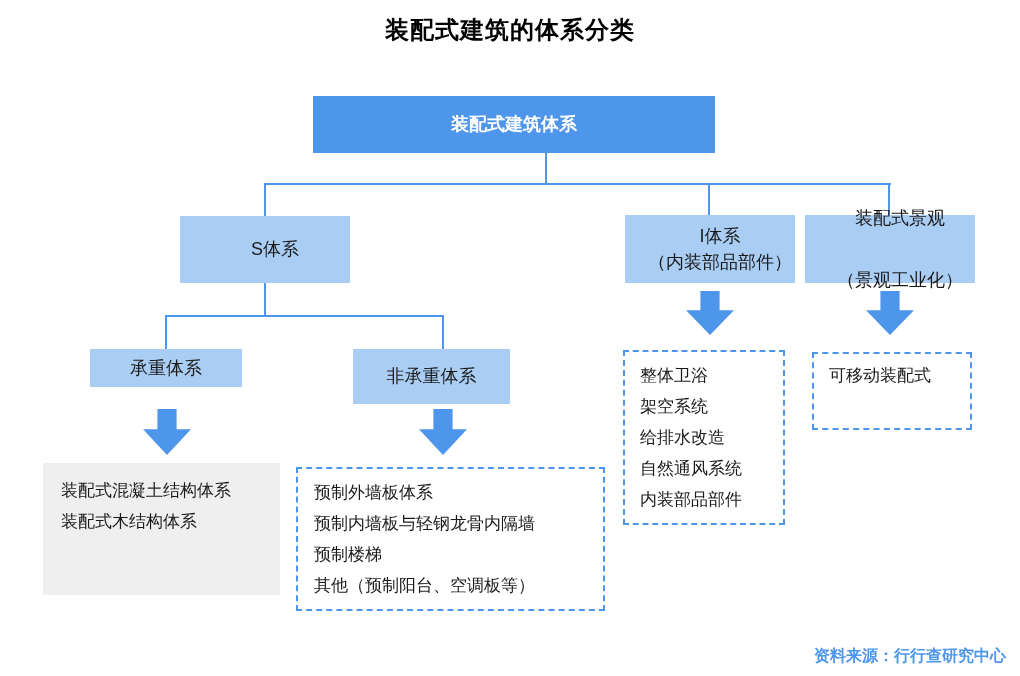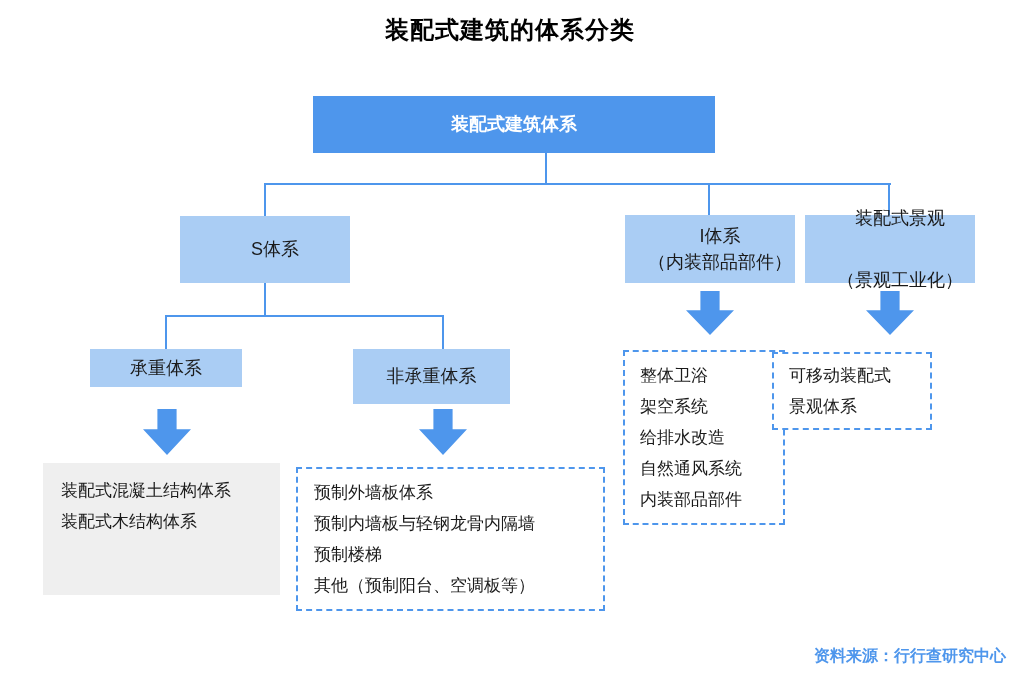--- a/index.html
+++ b/index.html
@@ -87,21 +87,21 @@
     left:43px;top:463px;width:237px;height:132px;
     background:var(--gray-box);
     padding:12px 18px;
   }
   .leaf.dashed{
     border:2px dashed var(--primary-blue);
     background:#ffffff;
   }
   .leaf.l-nlb{left:296px;top:467px;width:309px;height:144px;padding:8px 16px;}
   .leaf.l-i{left:623px;top:350px;width:162px;height:175px;padding:8px 15px;}
-  .leaf.l-l{left:772px;top:352px;width:160px;height:78px;padding:6px 15px;}
+  .leaf.l-l{left:812px;top:352px;width:160px;height:78px;padding:6px 15px;}
   .source{
     position:absolute;
     top:646px;right:14px;
     font-size:16px;
     font-weight:bold;
     color:var(--primary-blue);
     white-space:nowrap;
   }
 </style>
 </head>
@@ -162,18 +162,17 @@
       <div class="leaf-line">内装部品部件</div>
     </div>
   <div class="leaf dashed l-nlb">
       <div class="leaf-line">预制外墙板体系</div>
       <div class="leaf-line">预制内墙板与轻钢龙骨内隔墙</div>
       <div class="leaf-line">预制楼梯</div>
       <div class="leaf-line">其他（预制阳台、空调板等）</div>
     </div>
   <div class="leaf dashed l-l">
       <div class="leaf-line">可移动装配式</div>
-      <div class="leaf-line">景观体系</div>
     </div>
 
   <div class="source">资料来源：行行查研究中心</div>
 
 </div>
 
 </body></html>

